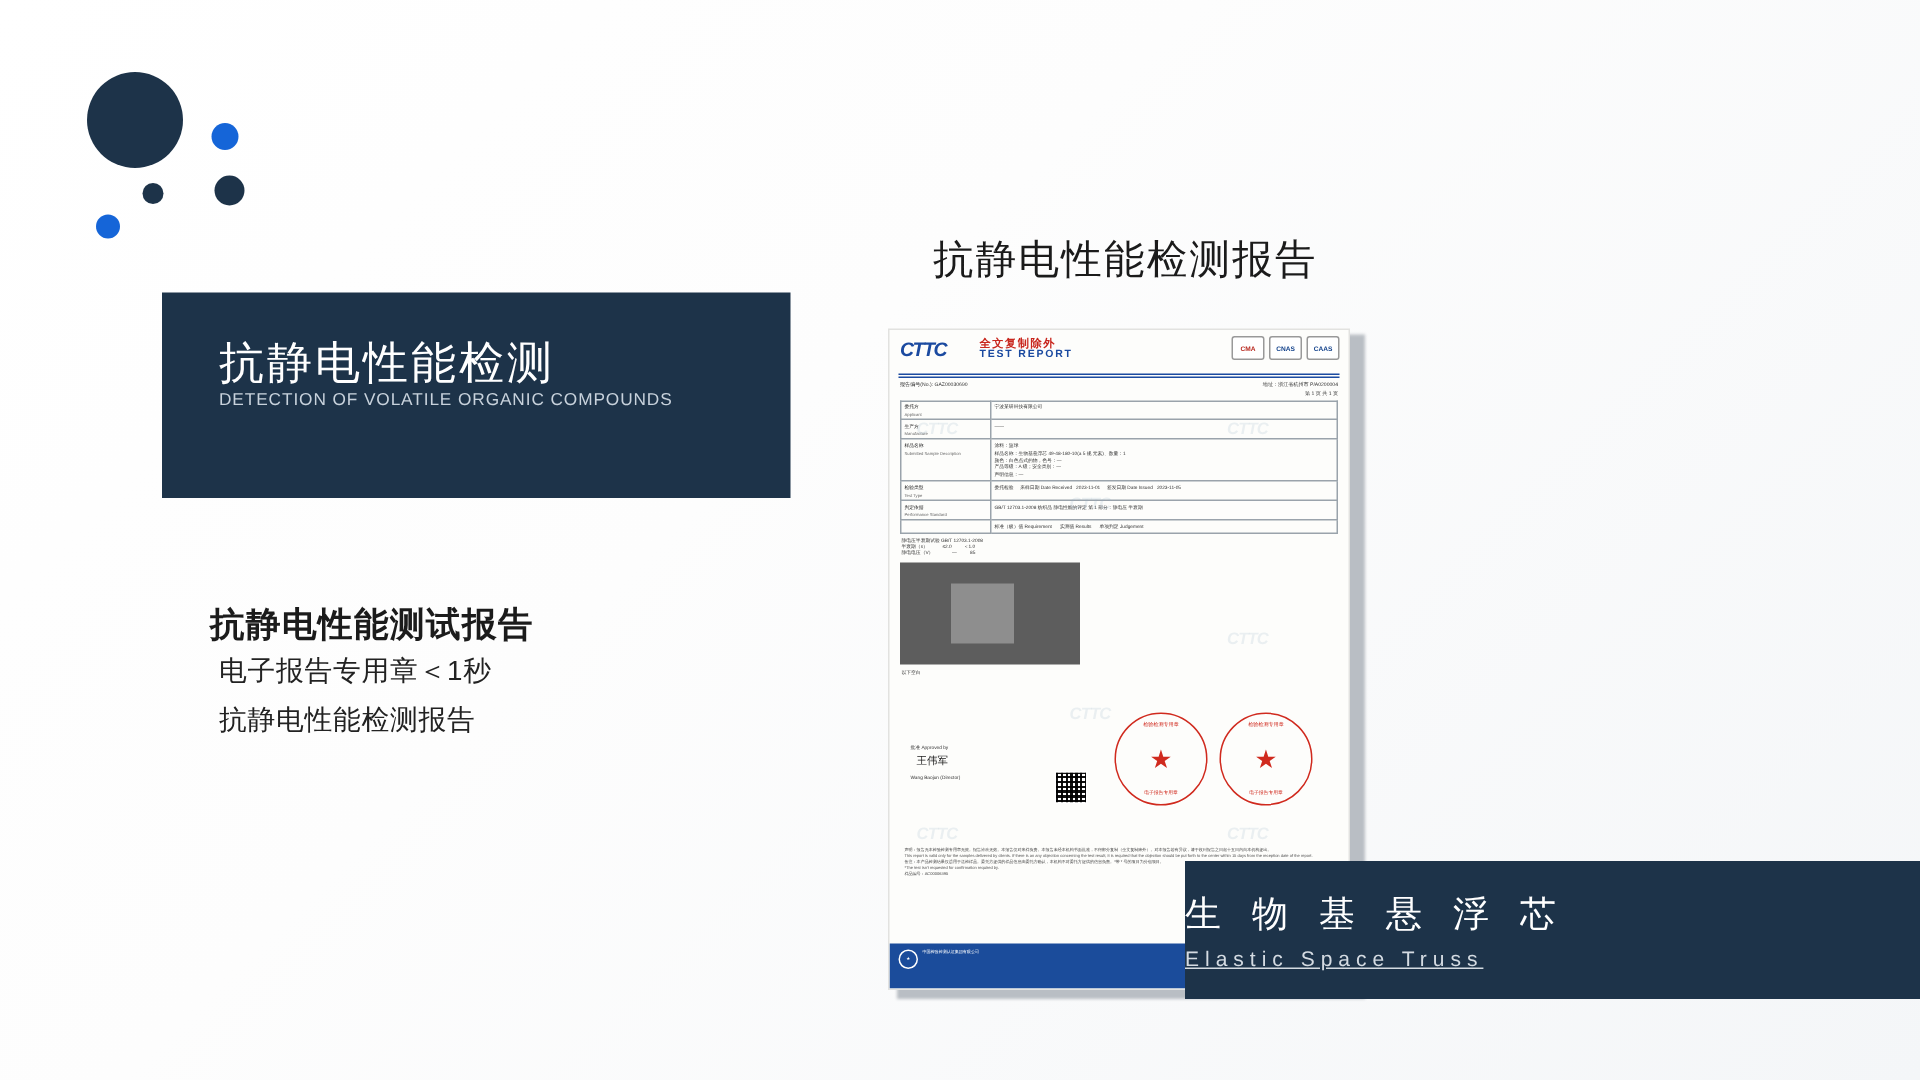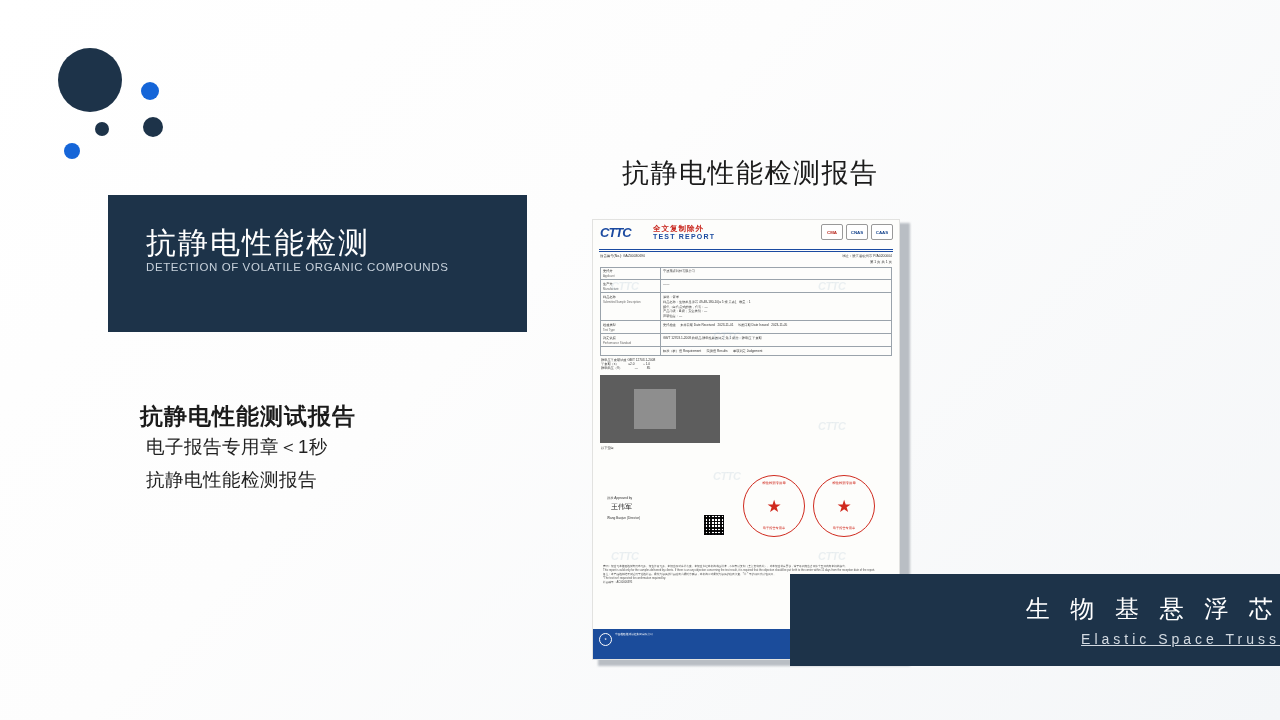--- a/index.html
+++ b/index.html
@@ -236,21 +236,21 @@
     border-bottom: 26px solid #e8eaec;
   }
 
   
   .brand {
     position: absolute;
     left: 790px; top: 574px;
     width: 490px; height: 92px;
     background: #1d3349;
     display: flex; flex-direction: column;
-    align-items: flex-end; justify-content: center;
+    align-items: flex-start; justify-content: center;
   }
   .brand .cn {
     color: #ffffff;
     font-size: 24px;
     letter-spacing: 7px;
     font-weight: 400;
   }
   .brand .en {
     color: #d4dbe2;
     font-size: 14px;

